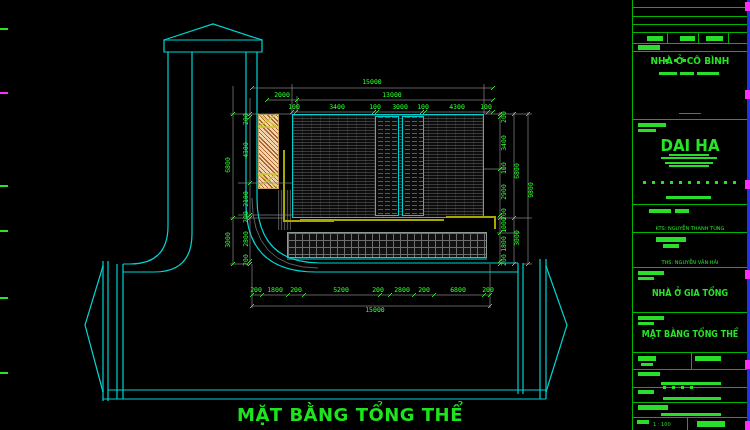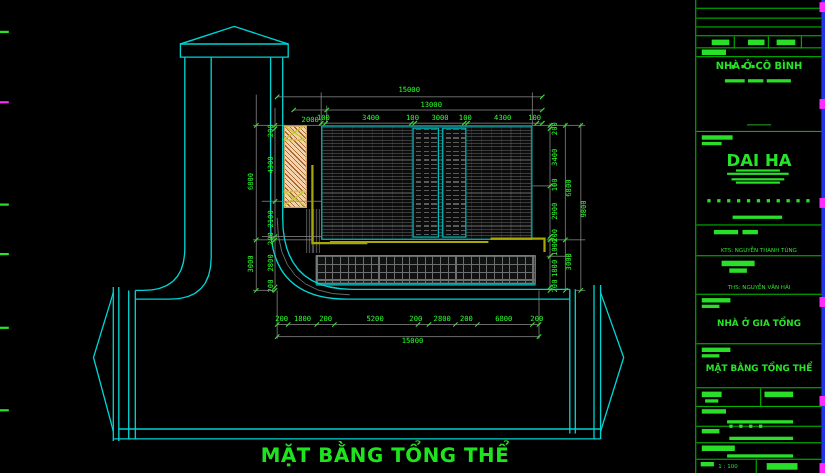--- a/index.html
+++ b/index.html
@@ -140,21 +140,21 @@
                M248,116 l4,-4 M248,119 l4,-4 M248,185 l4,-4 M248,217 l4,-4 M248,220 l4,-4 M248,263 l4,-4 M248,266 l4,-4
                M231,116 l4,-4 M231,220 l4,-4 M231,266 l4,-4
                M498,116 l4,-4 M498,119 l4,-4 M498,171 l4,-4 M498,217 l4,-4 M498,220 l4,-4 M498,235 l4,-4 M498,263 l4,-4 M498,266 l4,-4
                M512,116 l4,-4 M512,220 l4,-4 M512,266 l4,-4
                M526,116 l4,-4 M526,266 l4,-4"></path>
     </g>
   </svg>
 
   <div id="anno-layer" class="abs" style="left:0;top:0;width:632px;height:398px">
       <span class="dim" style="left: 372px; top: 82px;">15000</span>
-      <span class="dim" style="left: 282px; top: 95px; margin-top: 14px;">2000</span>
+      <span class="dim" style="left: 282px; top: 95px;">2000</span>
       <span class="dim" style="left: 392px; top: 95px;">13000</span>
       <span class="dim" style="left: 294px; top: 107px;">100</span>
       <span class="dim" style="left: 337px; top: 107px;">3400</span>
       <span class="dim" style="left: 375px; top: 107px;">100</span>
       <span class="dim" style="left: 400px; top: 107px;">3000</span>
       <span class="dim" style="left: 423px; top: 107px;">100</span>
       <span class="dim" style="left: 457px; top: 107px;">4300</span>
       <span class="dim" style="left: 486px; top: 107px;">100</span>
       <span class="dim" style="left: 256px; top: 290px;">200</span>
       <span class="dim" style="left: 275px; top: 290px;">1800</span>

